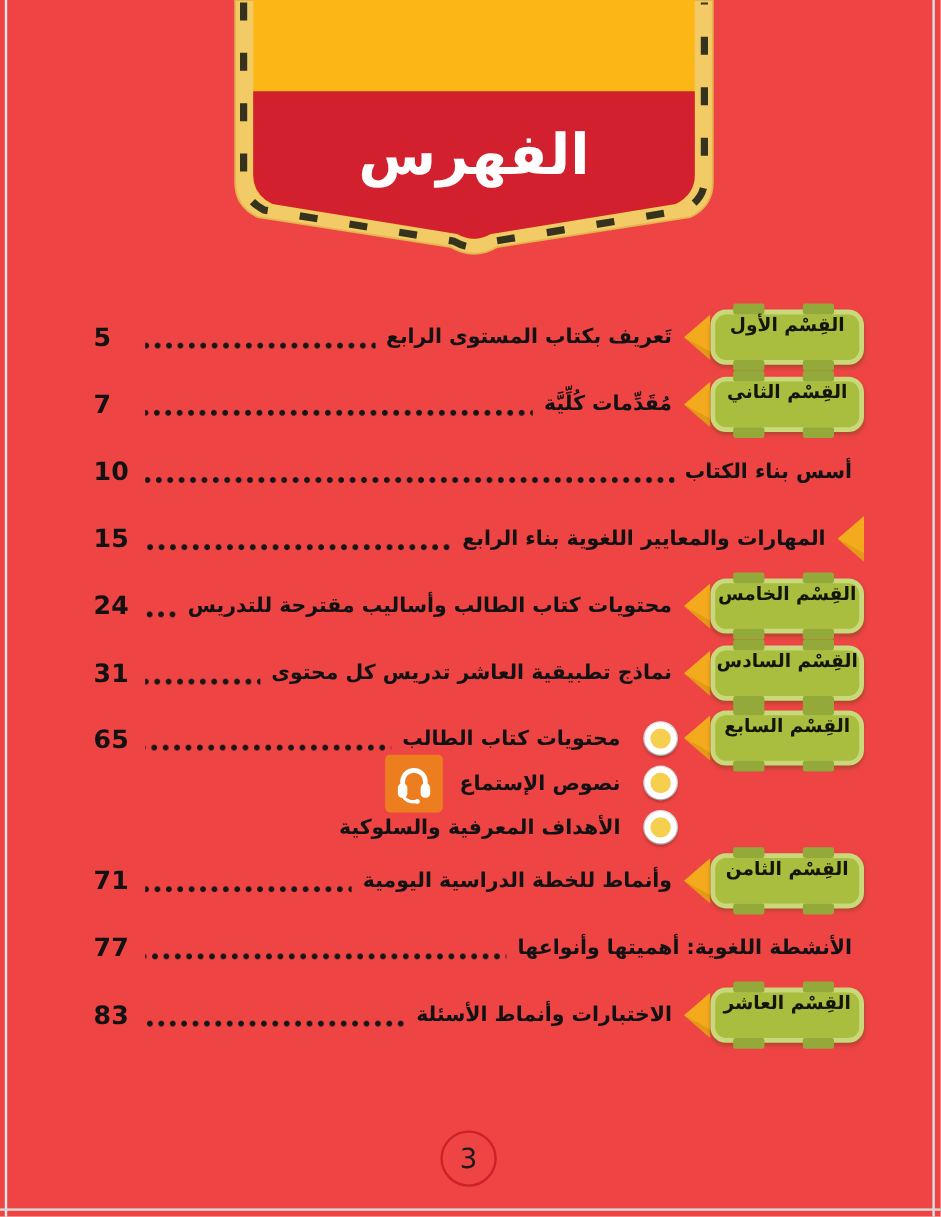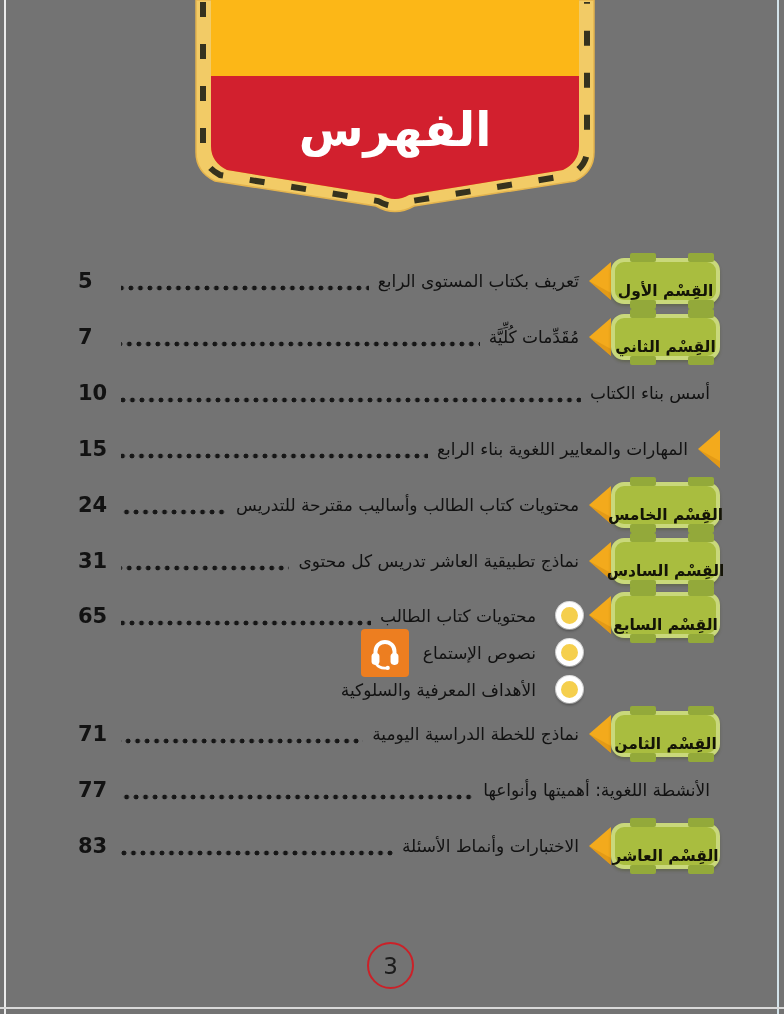--- a/index.html
+++ b/index.html
@@ -1,18 +1,18 @@
 <!DOCTYPE html>
 <html lang="ar"><head>
 <meta charset="utf-8">
 <style>
   * { margin:0; padding:0; box-sizing:border-box; }
   html,body { width:784px; height:1014px; background:#ffffff; overflow:hidden;
     font-family:"DejaVu Sans", sans-serif; }
-  .page { position:relative; width:784px; height:1014px; background:#737373; }
+  .page { position:relative; width:784px; height:1014px; background:#ef4444; }
 
   
   .edge-left  { position:absolute; left:4px; top:0; width:2px; height:100%; background:#ebebeb; }
   .edge-right { position:absolute; right:5px; top:0; width:2px; height:100%; background:#d3e3ea; }
   .edge-bottom{ position:absolute; left:0; bottom:5px; width:100%; height:2px; background:#d9d9d9; }
 
   
   .banner { position:absolute; left:190px; top:0; width:410px; height:222px; }
   .banner svg { position:absolute; left:0; top:0; }
   .banner-title { position:absolute; left:0; top:102px; width:100%; text-align:center;
@@ -20,32 +20,32 @@
 
   
   .toc { position:absolute; top:255px; right:64px; left:78px; direction:rtl; }
   .trow { display:flex; align-items:center; height:52px; margin-bottom:4px; }
   .trow.row7 { height:auto; align-items:flex-start; margin-top:10px; margin-bottom:0; }
   .subcol { flex:1; display:flex; flex-direction:column; }
   .subrow { display:flex; align-items:center; height:37px; }
 
   .badge-group { display:flex; align-items:center; flex:0 0 auto; }
   .row7 .badge-group { transform:translateY(-5px); }
-  .badge { position:relative; width:109px; height:46px; background:#a9bd3f;
-    border:4px solid #c9d87b; border-radius:13px; display:flex; align-items:flex-end;
+  .badge { position:relative; width:128px; height:46px; background:#a9bd3f;
+    border:4px solid #c9d87b; border-radius:13px; display:flex; align-items:flex-start;
     justify-content:center; box-shadow:0 2px 3px rgba(60,70,10,.3); }
   .badge::before { content:""; position:absolute; top:-9px; left:15px; width:26px; height:9px;
     background:#93a93a; border-radius:2px; box-shadow:58px 0 0 #93a93a; }
   .badge::after  { content:""; position:absolute; bottom:-9px; left:15px; width:26px; height:9px;
     background:#93a93a; border-radius:2px; box-shadow:58px 0 0 #93a93a; }
   .badge-label { position:relative; z-index:2; font-size:15.5px; font-weight:bold;
     color:#141407; white-space:nowrap; }
   .chev { flex:0 0 auto; margin-left:0; }
 
-  .title { font-size:17px; font-weight:normal; color:#121212; white-space:nowrap;
+  .title { font-size:17px; font-weight:bold; color:#121212; white-space:nowrap;
     margin-right:10px; }
   .leader { flex:1 1 auto; min-width:6px; height:8px; margin:0 9px; transform:translateY(7px);
     background-image:radial-gradient(circle, #161616 2.1px, transparent 2.7px);
     background-size:9.5px 8px; background-repeat:repeat-x; background-position:center; }
   .pnum { flex:0 0 auto; min-width:34px; font-size:21px; font-weight:bold; color:#121212;
     direction:ltr; text-align:left; }
 
   .bullet { flex:0 0 auto; width:17px; height:17px; border-radius:50%; background:#f5cf4d;
     border:5px solid #ffffff; box-sizing:content-box; margin-left:10px; margin-right:6px;
     box-shadow:0 2px 3px rgba(0,0,0,.35), 0 0 0 1px #e3e3e3; }
@@ -195,21 +195,21 @@
     <div class="trow">
       <div class="badge-group">
         <div class="badge">
           <span class="badge-label">القِسْم الثامن</span>
         </div>
         <svg class="chev" width="22" height="38" viewBox="0 0 22 38">
           <polygon points="22,0 0,19 22,38" fill="#f3aa1c"></polygon>
           <polygon points="0,19 22,38 22,31" fill="#d98f14" opacity="0.6"></polygon>
         </svg>
       </div>
-      <div class="title">نماذج للخطة الدراسية اليومية</div>
+      <div class="title">وأنماط للخطة الدراسية اليومية</div>
       <div class="leader"></div>
       <div class="pnum">71</div>
     </div>
 
     <div class="trow">
       <div class="title">الأنشطة اللغوية: أهميتها وأنواعها</div>
       <div class="leader"></div>
       <div class="pnum">77</div>
     </div>
 

